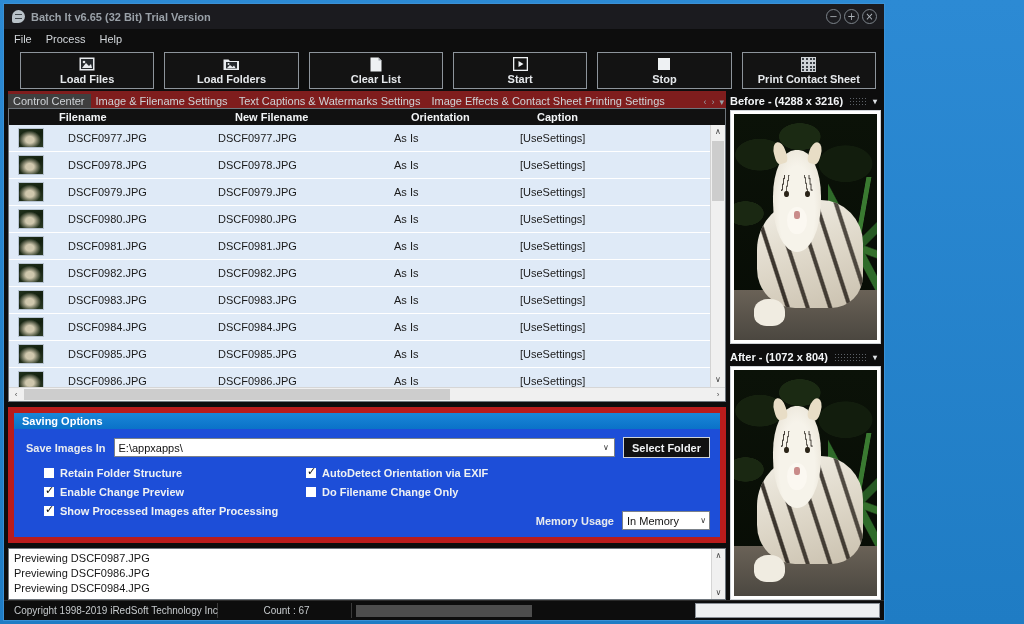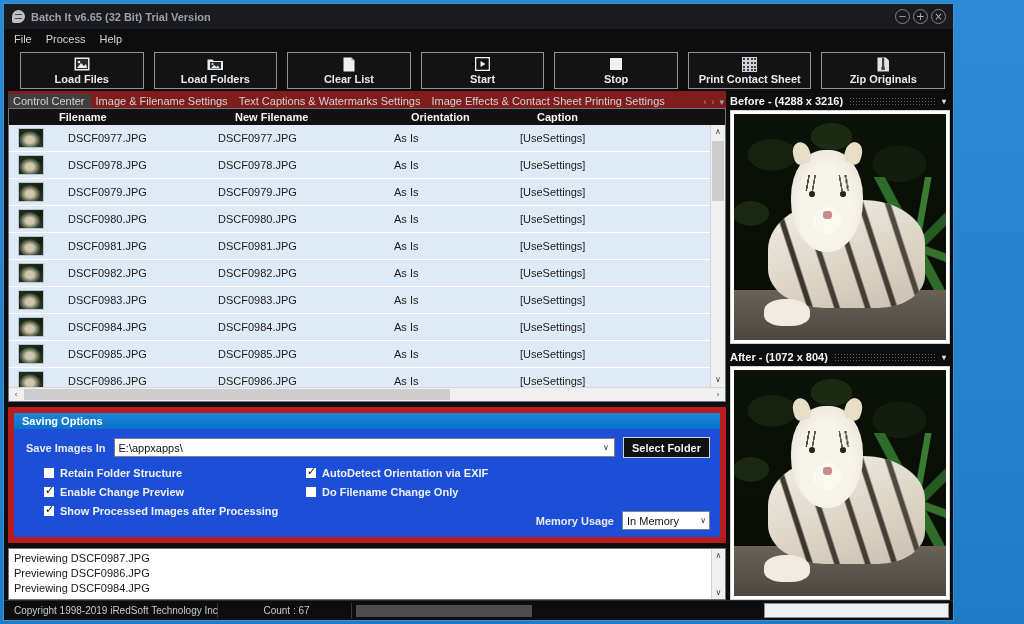--- a/index.html
+++ b/index.html
@@ -10,21 +10,21 @@
     overflow: hidden;
   }
   #app {
     position: relative;
     width: 1024px; height: 624px;
     background: linear-gradient(#2c8ad4, #1f7cc4);
     padding: 3px;
   }
   .window {
     position: relative;
-    width: 951px; height: 618px;
+    width: 882px; height: 618px;
     background: #0d0d0d;
     border: 1px solid #3a91d6;
     display: flex; flex-direction: column; justify-content: space-between;
   }
 
   
   .titlebar {
     height: 25px; background: #1b1b1f;
     display: flex; align-items: center;
     padding: 0 4px 0 8px; flex: none;
@@ -378,30 +378,20 @@
                 <rect x="9" y="9" width="2" height="2"></rect>
                 <rect x="12" y="9" width="2" height="2"></rect>
                 <rect x="1" y="12" width="2" height="2"></rect>
                 <rect x="5" y="12" width="2" height="2"></rect>
                 <rect x="9" y="12" width="2" height="2"></rect>
                 <rect x="12" y="12" width="2" height="2"></rect>
               </g>
             </svg>
       </div>
       <div class="tb-label">Print Contact Sheet</div>
-    </div>
-    <div class="tb-btn">
-      <div class="tb-ico">
-        <svg width="13" height="15" viewBox="0 0 13 15">
-              <path d="M0.5 0.5 h8.5 l3 3 v11 h-11.5 z" fill="#dfe3e7"></path>
-              <rect x="5" y="1" width="2.2" height="9" fill="#3b4046"></rect>
-              <rect x="4.4" y="9.5" width="3.4" height="3.6" rx="0.6" fill="#3b4046"></rect>
-            </svg>
-      </div>
-      <div class="tb-label">Zip Originals</div>
     </div>
   </div>
 
   <div class="body-row">
 
     <div class="left-col">
 
       <div class="tabstrip">
         <div class="tab active">Control Center</div>
         <div class="tab">Image &amp; Filename Settings</div>

